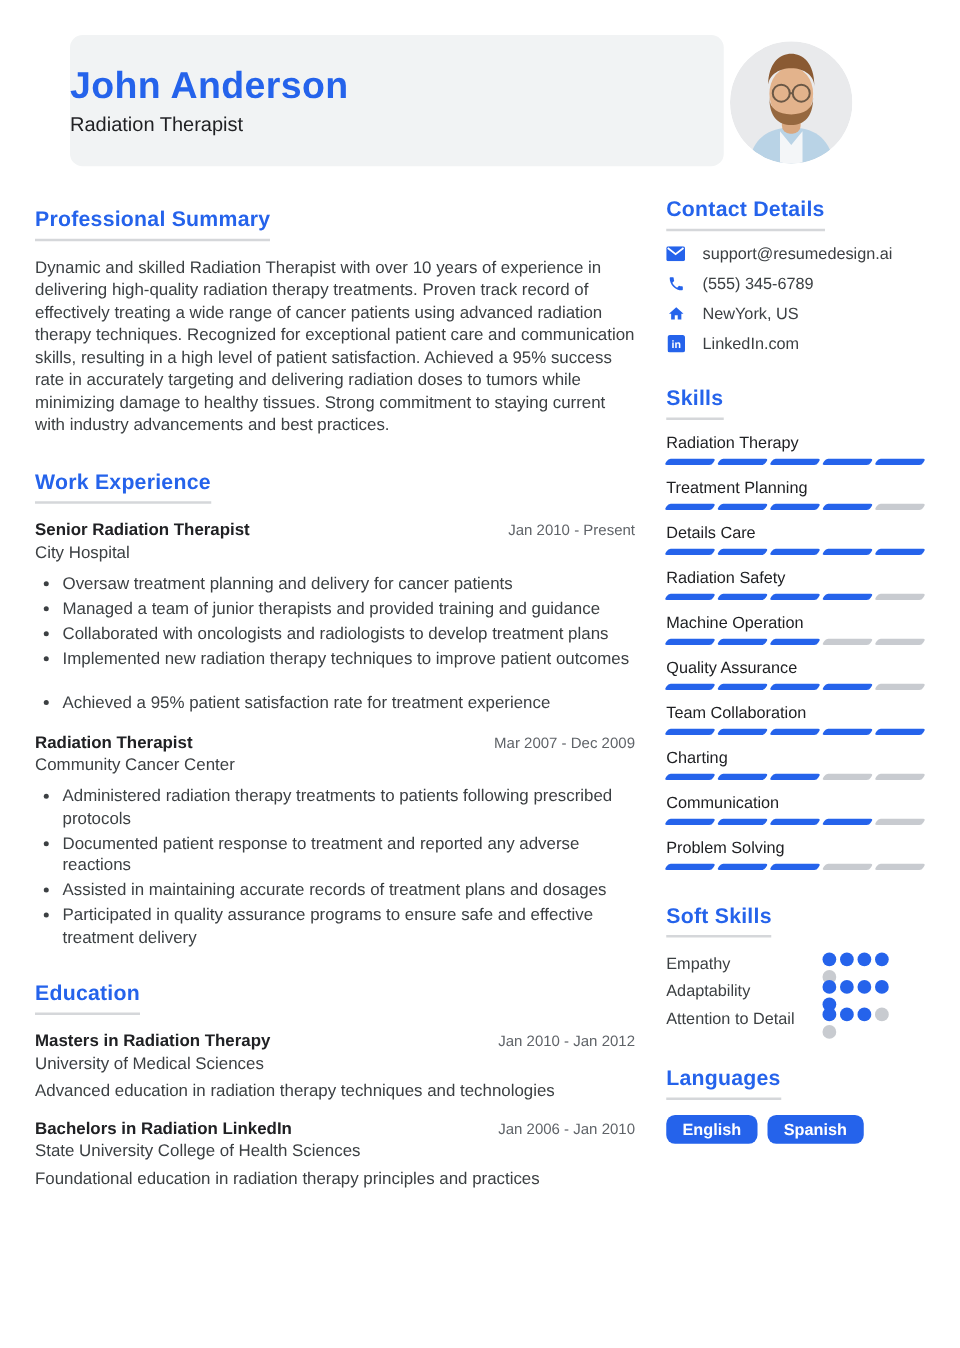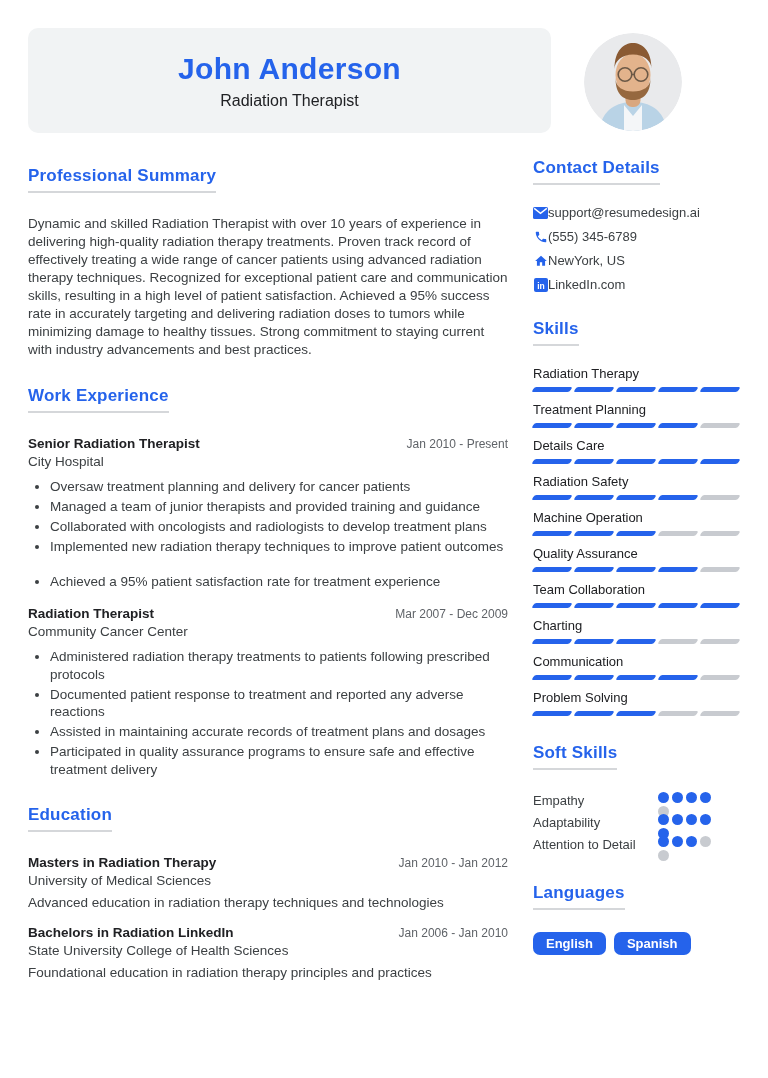--- a/index.html
+++ b/index.html
@@ -17,34 +17,34 @@
     width:768px;height:1078px;overflow:hidden;
     font-family:"Liberation Sans", sans-serif;
     color:var(--text);
   }
   .page{position:relative;width:768px;height:1078px;padding:28px 28px 0 28px;background:#fff;}
 
   
   .top{position:relative;height:105px;}
   .header-card{
     width:523px;height:105px;background:var(--header-bg);border-radius:10px;
-    display:flex;flex-direction:column;align-items:center;justify-content:center;
+    display:flex;flex-direction:column;align-items:flex-start;justify-content:center;margin-left:28px;
   }
   .name{color:var(--accent);font-size:30px;font-weight:700;letter-spacing:.3px;}
   .job-title{color:var(--text-dark);font-size:16px;margin-top:6px;}
   .photo{position:absolute;left:556px;top:5px;width:98px;height:98px;border-radius:50%;overflow:hidden;}
 
   
   .main{display:flex;margin-top:33px;}
   .col-left{width:480px;flex:none;}
   .col-right{width:207px;flex:none;margin-left:25px;margin-top:-8px;}
 
   h2.section-heading{
     display:inline-block;color:var(--accent);font-size:17px;font-weight:700;
-    border-bottom:2px solid var(--underline);padding-bottom:5px;margin-bottom:20px;
+    border-bottom:2px solid var(--underline);padding-bottom:5px;margin-bottom:10px;
     letter-spacing:.2px;
   }
   .section{margin-bottom:27px;}
 
   
   .summary-text{font-size:13.5px;line-height:18px;color:var(--text);margin-top:2px;}
 
   .job{margin-top:3px;}
   .job + .job{margin-top:16px;}
   .row-head{display:flex;align-items:baseline;}
@@ -52,21 +52,21 @@
   .dates{margin-left:auto;font-size:12px;color:var(--muted);white-space:nowrap;}
   .company,.school{font-size:13.5px;color:var(--text);margin-top:3px;}
   ul.bullets{margin:9px 0 0 0;padding-left:22px;}
   ul.bullets li{font-size:13.5px;line-height:17.5px;color:var(--text);margin-bottom:2.5px;}
   ul.bullets.spaced{margin-top:17px;}
   .edu-item{margin-top:3px;}
   .edu-item + .edu-item{margin-top:15px;}
   .edu-desc{font-size:13.5px;color:var(--text);margin-top:7px;}
 
   
-  .contact-item{display:flex;align-items:center;gap:0;margin-bottom:9px;font-size:13px;color:var(--text);}
+  .contact-item{display:flex;align-items:center;gap:14px;margin-bottom:9px;font-size:13px;color:var(--text);}
   .contact-item .ci{flex:none;width:15px;height:15px;display:flex;align-items:center;justify-content:center;}
 
   .skill{margin-bottom:10px;}
   .skill-label{font-size:13px;color:var(--text-dark);margin-bottom:6px;}
   .meter.bars{display:flex;gap:4px;height:5px;}
   .bars .seg{width:38px;height:5px;border-radius:2px;transform:skewX(-32deg);background:var(--bar-empty);}
   .bars .seg.on{background:var(--accent);}
 
   .soft-row{display:flex;align-items:flex-start;height:22px;font-size:13px;color:var(--text);padding-right:26px;}
   .soft-row .soft-label{flex:1;padding-top:3px;}

